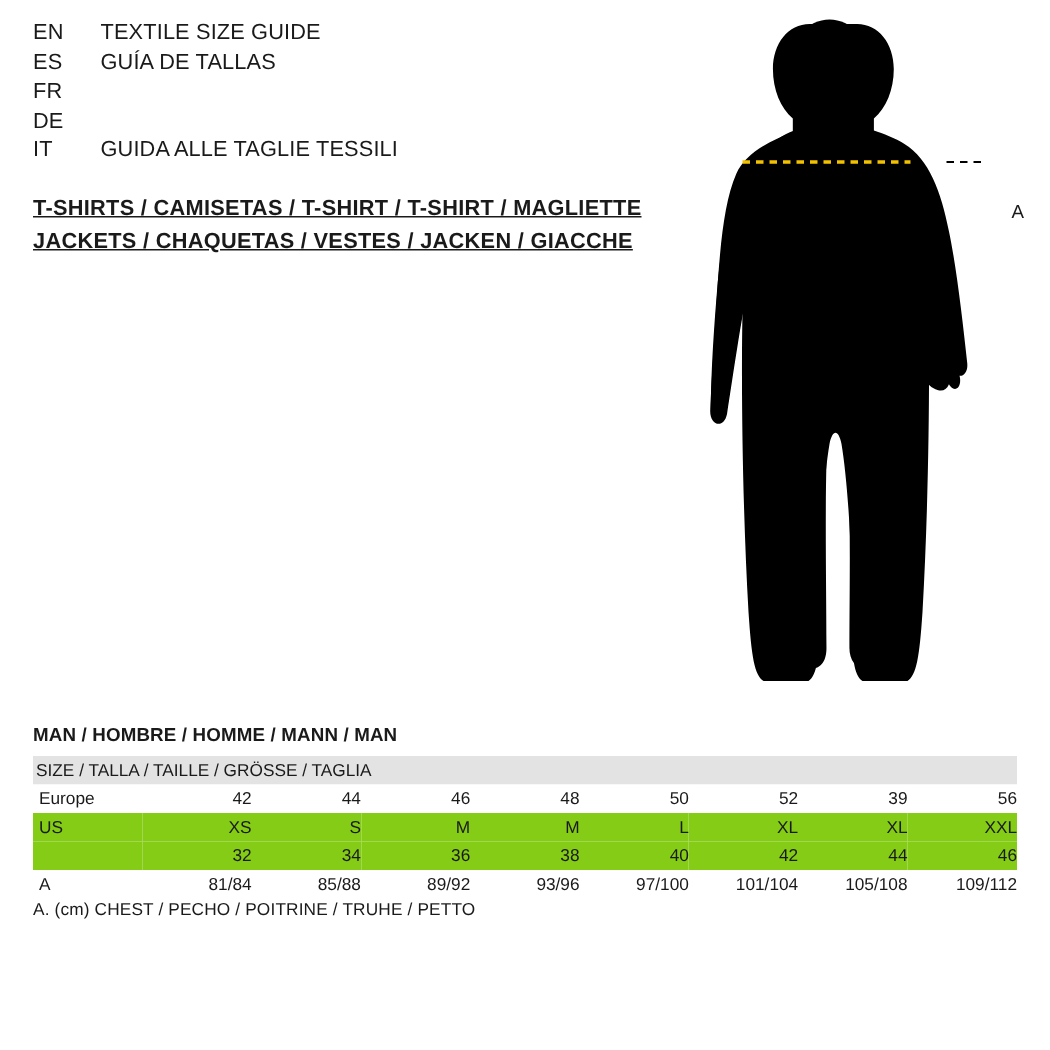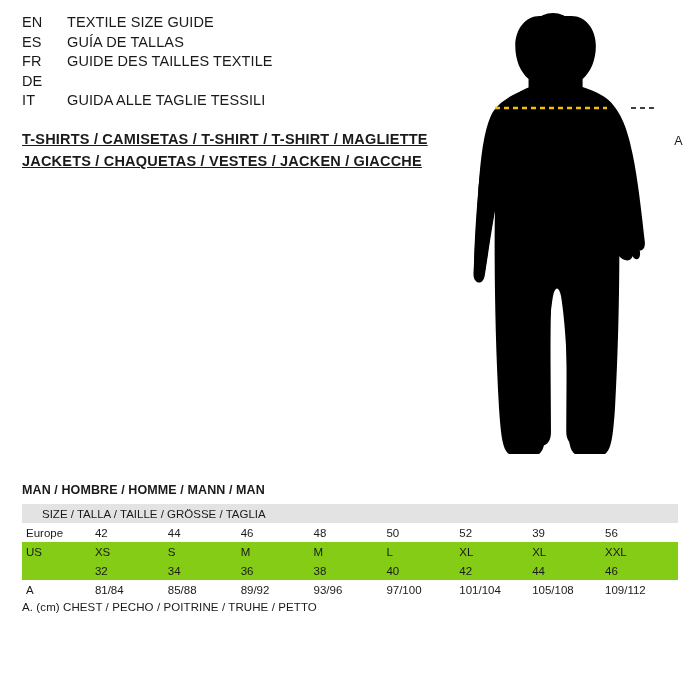--- a/index.html
+++ b/index.html
@@ -92,32 +92,32 @@
   }
   table.size-table {
     border-collapse: collapse;
     width: 656px;
     table-layout: fixed;
   }
   table.size-table td {
     font-size: 11.5px;
     padding: 3px 0 3px 0;
     height: 19px;
-    text-align: left;
+    text-align: right;
     vertical-align: middle;
   }
   table.size-table td.rowhead {
     text-align: left;
     padding-left: 4px;
   }
   tr.header-row td {
     background: #e3e3e3;
     font-size: 11.5px;
     text-align: left;
-    padding-left: 20px;
+    padding-left: 2px;
     height: 19px;
   }
   tr.shade td { background: #84cc16; }
   tr.plain td { background: #ffffff; }
 
   .footnote {
     margin-top: 2px;
     font-size: 11.5px;
     letter-spacing: 0.1px;
   }
@@ -131,21 +131,20 @@
     <div class="lang-row">
       <span class="lang-code">EN</span>
       <span class="lang-text">TEXTILE SIZE GUIDE</span>
     </div>
     <div class="lang-row">
       <span class="lang-code">ES</span>
       <span class="lang-text">GUÍA DE TALLAS</span>
     </div>
     <div class="lang-row">
       <span class="lang-code">FR</span>
-      <span class="lang-text">GUIDE DES TAILLES TEXTILE</span>
     </div>
     <div class="lang-row">
       <span class="lang-code">DE</span>
     </div>
     <div class="lang-row">
       <span class="lang-code">IT</span>
       <span class="lang-text">GUIDA ALLE TAGLIE TESSILI</span>
     </div>
   </div>
 

